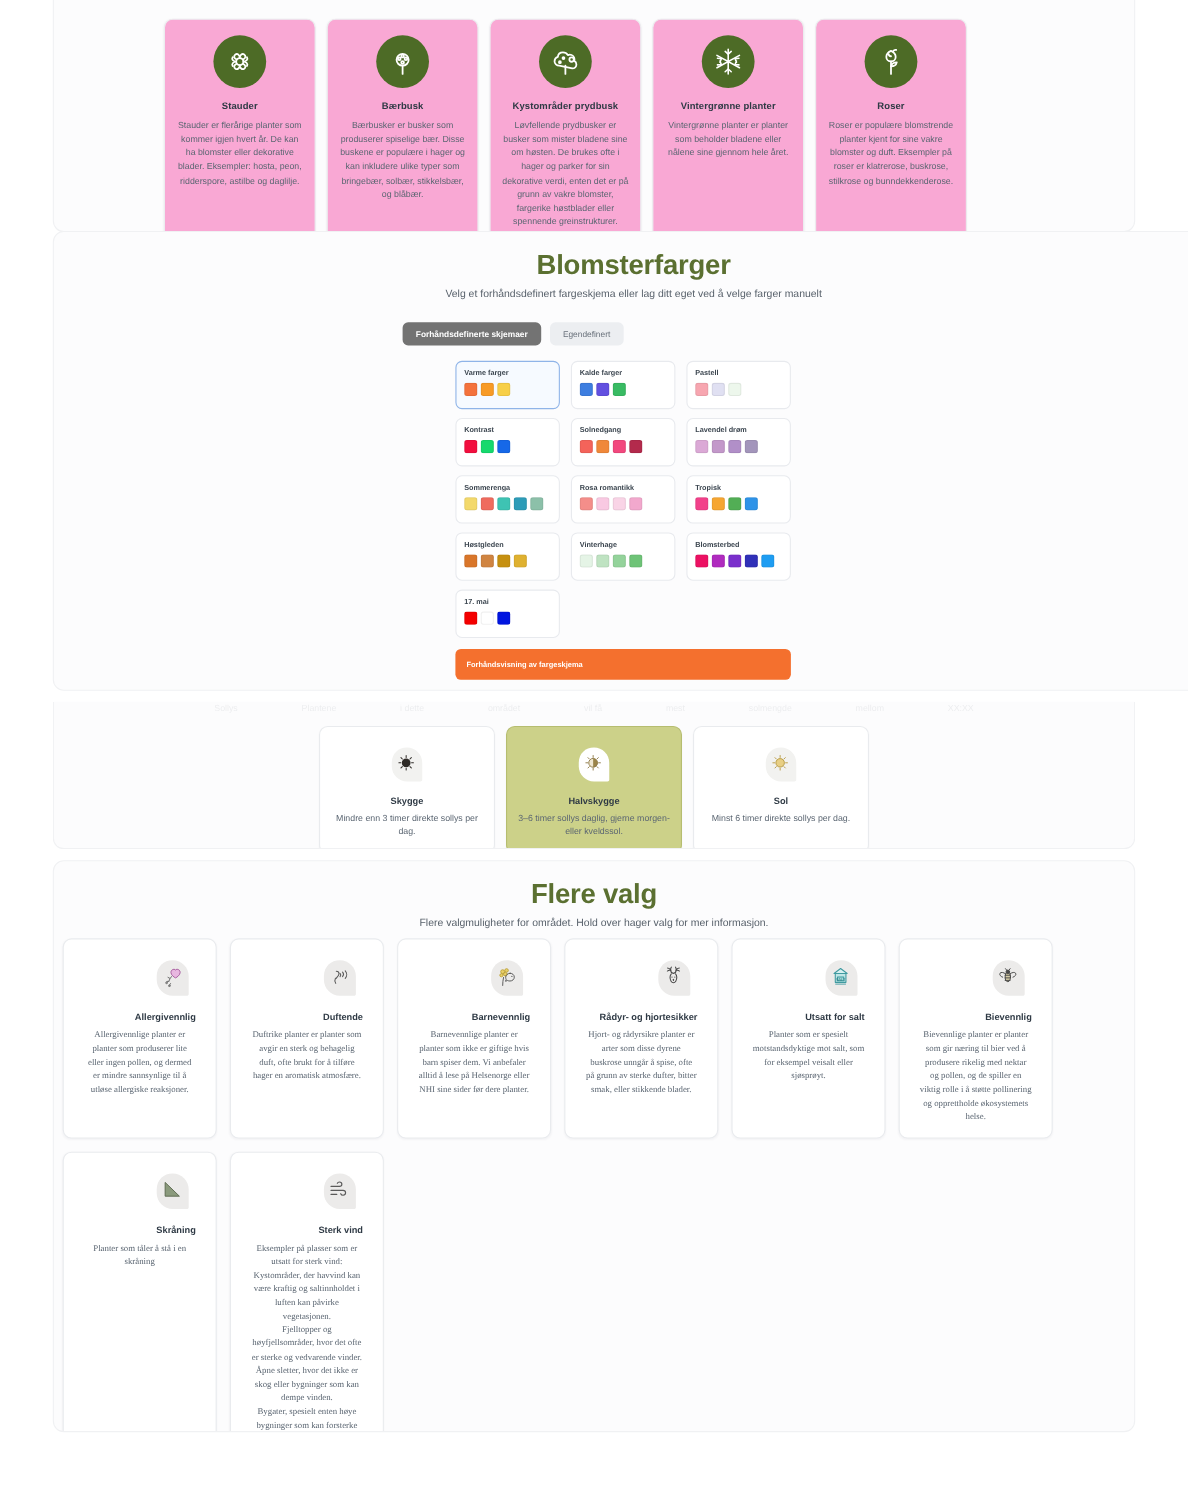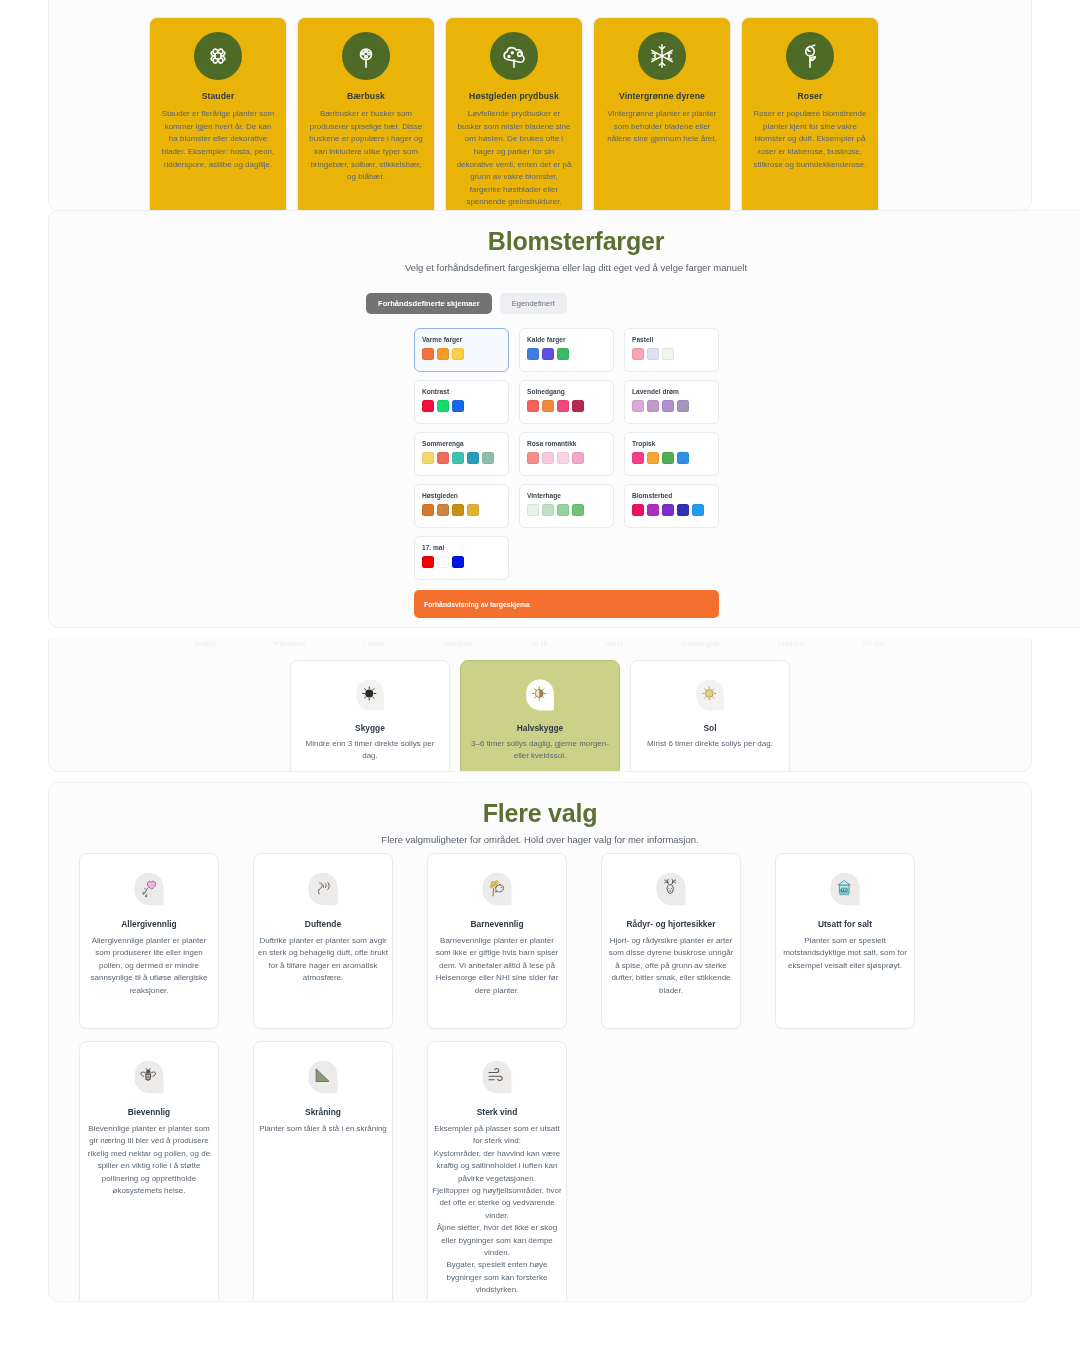--- a/index.html
+++ b/index.html
@@ -31,21 +31,21 @@
   }
   .plant-row {
     position: absolute;
     left: 100px; top: 78px;
     display: flex;
     gap: 10px;
   }
   .plant-card {
     width: 138px;
     min-height: 180px;
-    background: #eab308;
+    background: #f9a8d4;
     border: 1px solid #ececef;
     border-radius: 8px;
     padding: 14px 10px 12px;
     display: flex;
     flex-direction: column;
     align-items: center;
     box-shadow: 0 1px 2px rgba(20,25,40,.04);
   }
   .plant-badge {
     width: 48px; height: 48px;
@@ -188,33 +188,32 @@
     gap: 12px;
     padding: 0 8px;
     margin-top: 8px;
   }
   .opt-card {
     width: 140px;
     min-height: 176px;
     background: #ffffff;
     border: 1px solid #e9ebee;
     border-radius: 8px;
-    padding: 14px 4px 12px;
-    display: flex; flex-direction: column; align-items: center;
+    padding: 14px 18px 12px;
+    display: flex; flex-direction: column; align-items: flex-end;
     box-shadow: 0 1px 2px rgba(20,25,40,.04);
-    margin-left: 22px;
   }
   .opt-card.tall { min-height: 244px; }
   .opt-glyph {
     width: 42px; height: 42px;
     margin-bottom: 9px;
     display: flex; align-items: center; justify-content: center;
   }
   .opt-title { font-size: 8.4px; font-weight: 700; color: #2f3a45; margin-bottom: 6px; text-align: center; }
-  .opt-desc { font-size: 8px; line-height: 1.55; text-align: center; color: #5b6672; }
+  .opt-desc { font-size: 8px; line-height: 1.55; text-align: center; color: #5b6672; font-family: Liberation Serif, serif; }
   .opt-desc .ln { display: block; }
 </style>
 </head>
 <body>
 
 <div class="page">
 
   <section class="panel plant-strip">
     <div class="plant-row" id="plant-row">
         <div class="plant-card">
@@ -244,31 +243,31 @@
         <div class="plant-card">
           <span class="plant-badge">
             <svg viewBox="0 0 24 24" fill="none" stroke="#fff" stroke-width="1.3" stroke-linecap="round" stroke-linejoin="round">
               <path d="M7.5 15c-1.9 0-3.4-1.5-3.4-3.3 0-1.5 1-2.8 2.4-3.2C6.7 6.6 8.3 5.3 10.2 5.3c1.5 0 2.9.8 3.6 2 .4-.2.9-.3 1.4-.3 1.9 0 3.4 1.5 3.4 3.3 0 .4-.1.8-.2 1.2 1 .5 1.6 1.5 1.6 2.6 0 1.6-1.3 2.9-3 2.9z"></path>
               <path d="M12 21v-6"></path>
               <circle cx="16.5" cy="10.5" r="1.6"></circle>
               <circle cx="8" cy="12.4" r=".7"></circle>
               <circle cx="10.6" cy="9.4" r=".7"></circle>
             </svg>
           </span>
-          <div class="plant-title">Høstgleden prydbusk</div>
+          <div class="plant-title">Kystområder prydbusk</div>
           <div class="plant-desc">Løvfellende prydbusker er busker som mister bladene sine om høsten. De brukes ofte i hager og parker for sin dekorative verdi, enten det er på grunn av vakre blomster, fargerike høstblader eller spennende greinstrukturer.</div>
         </div>
         <div class="plant-card">
           <span class="plant-badge">
             <svg viewBox="0 0 24 24" fill="none" stroke="#fff" stroke-width="1.15" stroke-linecap="round" stroke-linejoin="round">
               <path d="M12 3v18M3.8 7.5l16.4 9M20.2 7.5l-16.4 9"></path>
               <path d="M12 6.6 9.8 4.6M12 6.6l2.2-2M12 17.4l-2.2 2M12 17.4l2.2 2M7 9.9 4.2 9.6M7 9.9l-1 2.6M17 14.1l2.8.3M17 14.1l1-2.6M17 9.9l2.8-.3M17 9.9l1 2.6M7 14.1l-2.8.3M7 14.1l-1-2.6"></path>
             </svg>
           </span>
-          <div class="plant-title">Vintergrønne dyrene</div>
+          <div class="plant-title">Vintergrønne planter</div>
           <div class="plant-desc">Vintergrønne planter er planter som beholder bladene eller nålene sine gjennom hele året.</div>
         </div>
         <div class="plant-card">
           <span class="plant-badge">
             <svg viewBox="0 0 24 24" fill="none" stroke="#fff" stroke-width="1.3" stroke-linecap="round" stroke-linejoin="round">
               <path d="M12 11.8c-1.9 0-3.4-1.4-3.4-3.2 0-2 1.6-3.6 3.4-4.4 1.8.8 3.4 2.4 3.4 4.4 0 1.8-1.5 3.2-3.4 3.2z"></path>
               <path d="M12 8.1c-1 0-1.7-.7-1.7-1.6"></path>
               <path d="M12 21v-9.2"></path>
               <path d="M12 15.5c2.2 0 3.8-1.1 4.2-2.9-2 0-3.7.9-4.2 2.9z"></path>
               <path d="M13.4 4.6c.6-.9 1.6-1.3 2.4-1.1"></path>

